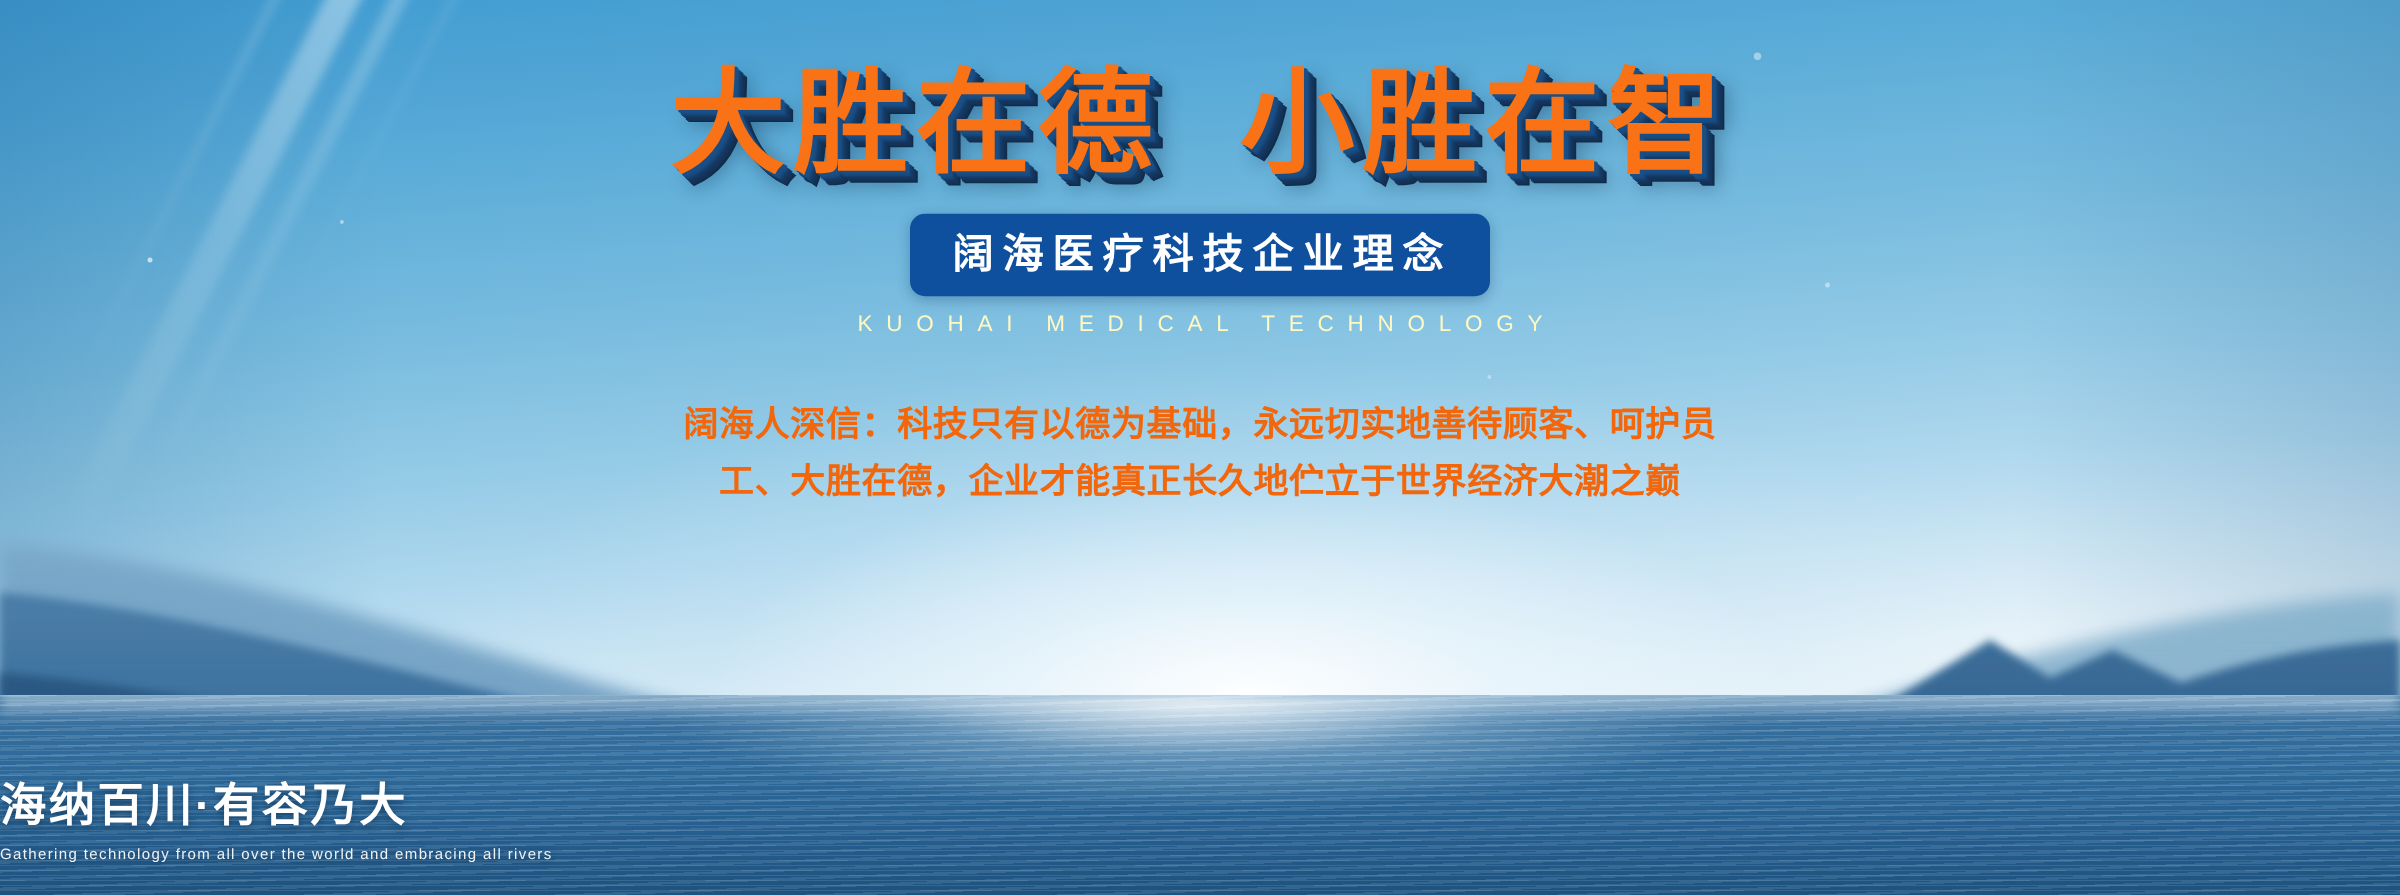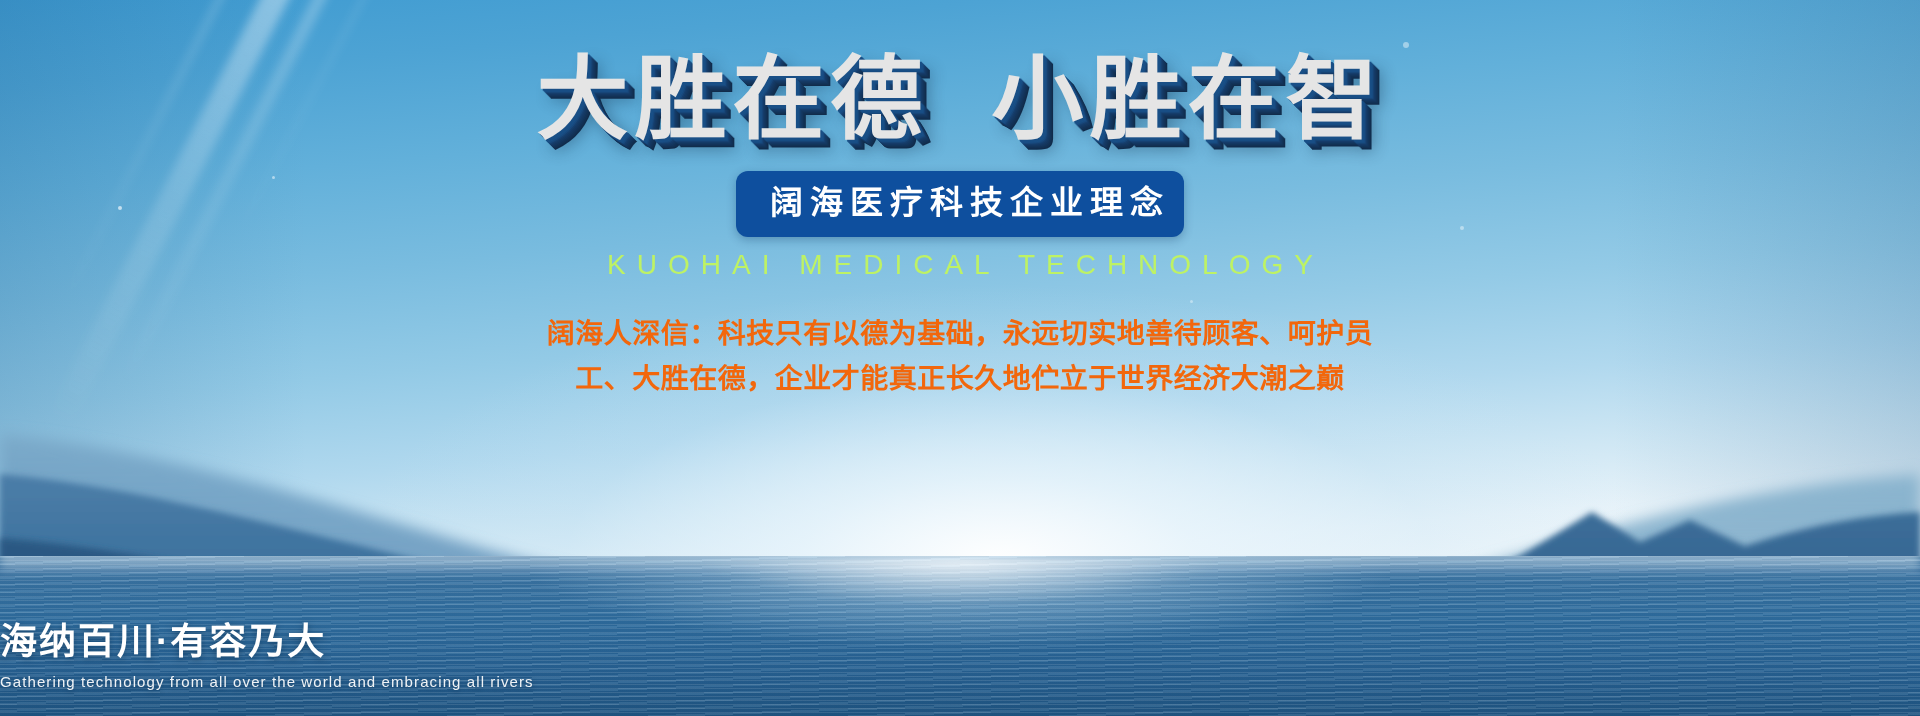--- a/index.html
+++ b/index.html
@@ -120,21 +120,21 @@
     position:absolute; inset:0; z-index:20;
     display:flex; flex-direction:column; align-items:center;
   }
 
   
   .headline {
     margin-top:50px;
     font-size:92px;
     font-weight:bold;
     letter-spacing:6px;
-    color:#e5e5e5;
+    color:#f97316;
     line-height:1.08;
     white-space:pre;
     text-shadow:
        2px 2px 0 #194f86,
        3px 3px 0 #194f86,
        4px 4px 0 #18497d,
        5px 5px 0 #163f6e,
        6px 6px 0 #153a65,
        7px 7px 0 #14375f,
        8px 8px 0 #133358,
@@ -144,41 +144,41 @@
   }
 
   
   .badge {
     margin-top:22px;
     background:#0e4f9e;
     color:#ffffff;
     font-size:33px;
     font-weight:bold;
     letter-spacing:7px;
-    padding:11px 14px 13px 34px;
+    padding:11px 30px 13px 34px;
     border-radius:12px;
     box-shadow:0 3px 10px rgba(11,48,88,0.30);
     line-height:1.25;
     white-space:nowrap;
   }
 
   
   .en-sub {
     margin-top:12px;
-    font-size:28px;
+    font-size:18px;
     letter-spacing:11px;
-    color:#bef264;
+    color:#fef9c3;
     font-weight:300;
     white-space:nowrap;
     text-indent:11px;
   }
 
   
   .statement {
-    margin-top:30px;
+    margin-top:47px;
     width:1020px;
     text-align:center;
     font-size:28px;
     font-weight:bold;
     line-height:1.62;
     color:#f2670c;
     letter-spacing:0.5px;
   }
   .statement .line { display:block; white-space:nowrap; }
 
@@ -191,21 +191,21 @@
   }
   .sea-cn {
     font-size:37px;
     font-weight:bold;
     letter-spacing:2px;
     text-shadow:0 2px 7px rgba(10,40,70,0.55);
     white-space:nowrap;
   }
   .sea-en {
     margin-top:8px;
-    font-size:15px;
+    font-size:12px;
     letter-spacing:1.1px;
     color:rgba(255,255,255,0.93);
     text-shadow:0 1px 5px rgba(10,40,70,0.6);
     white-space:nowrap;
   }
 </style>
 </head>
 <body>
 
 <div class="banner">

